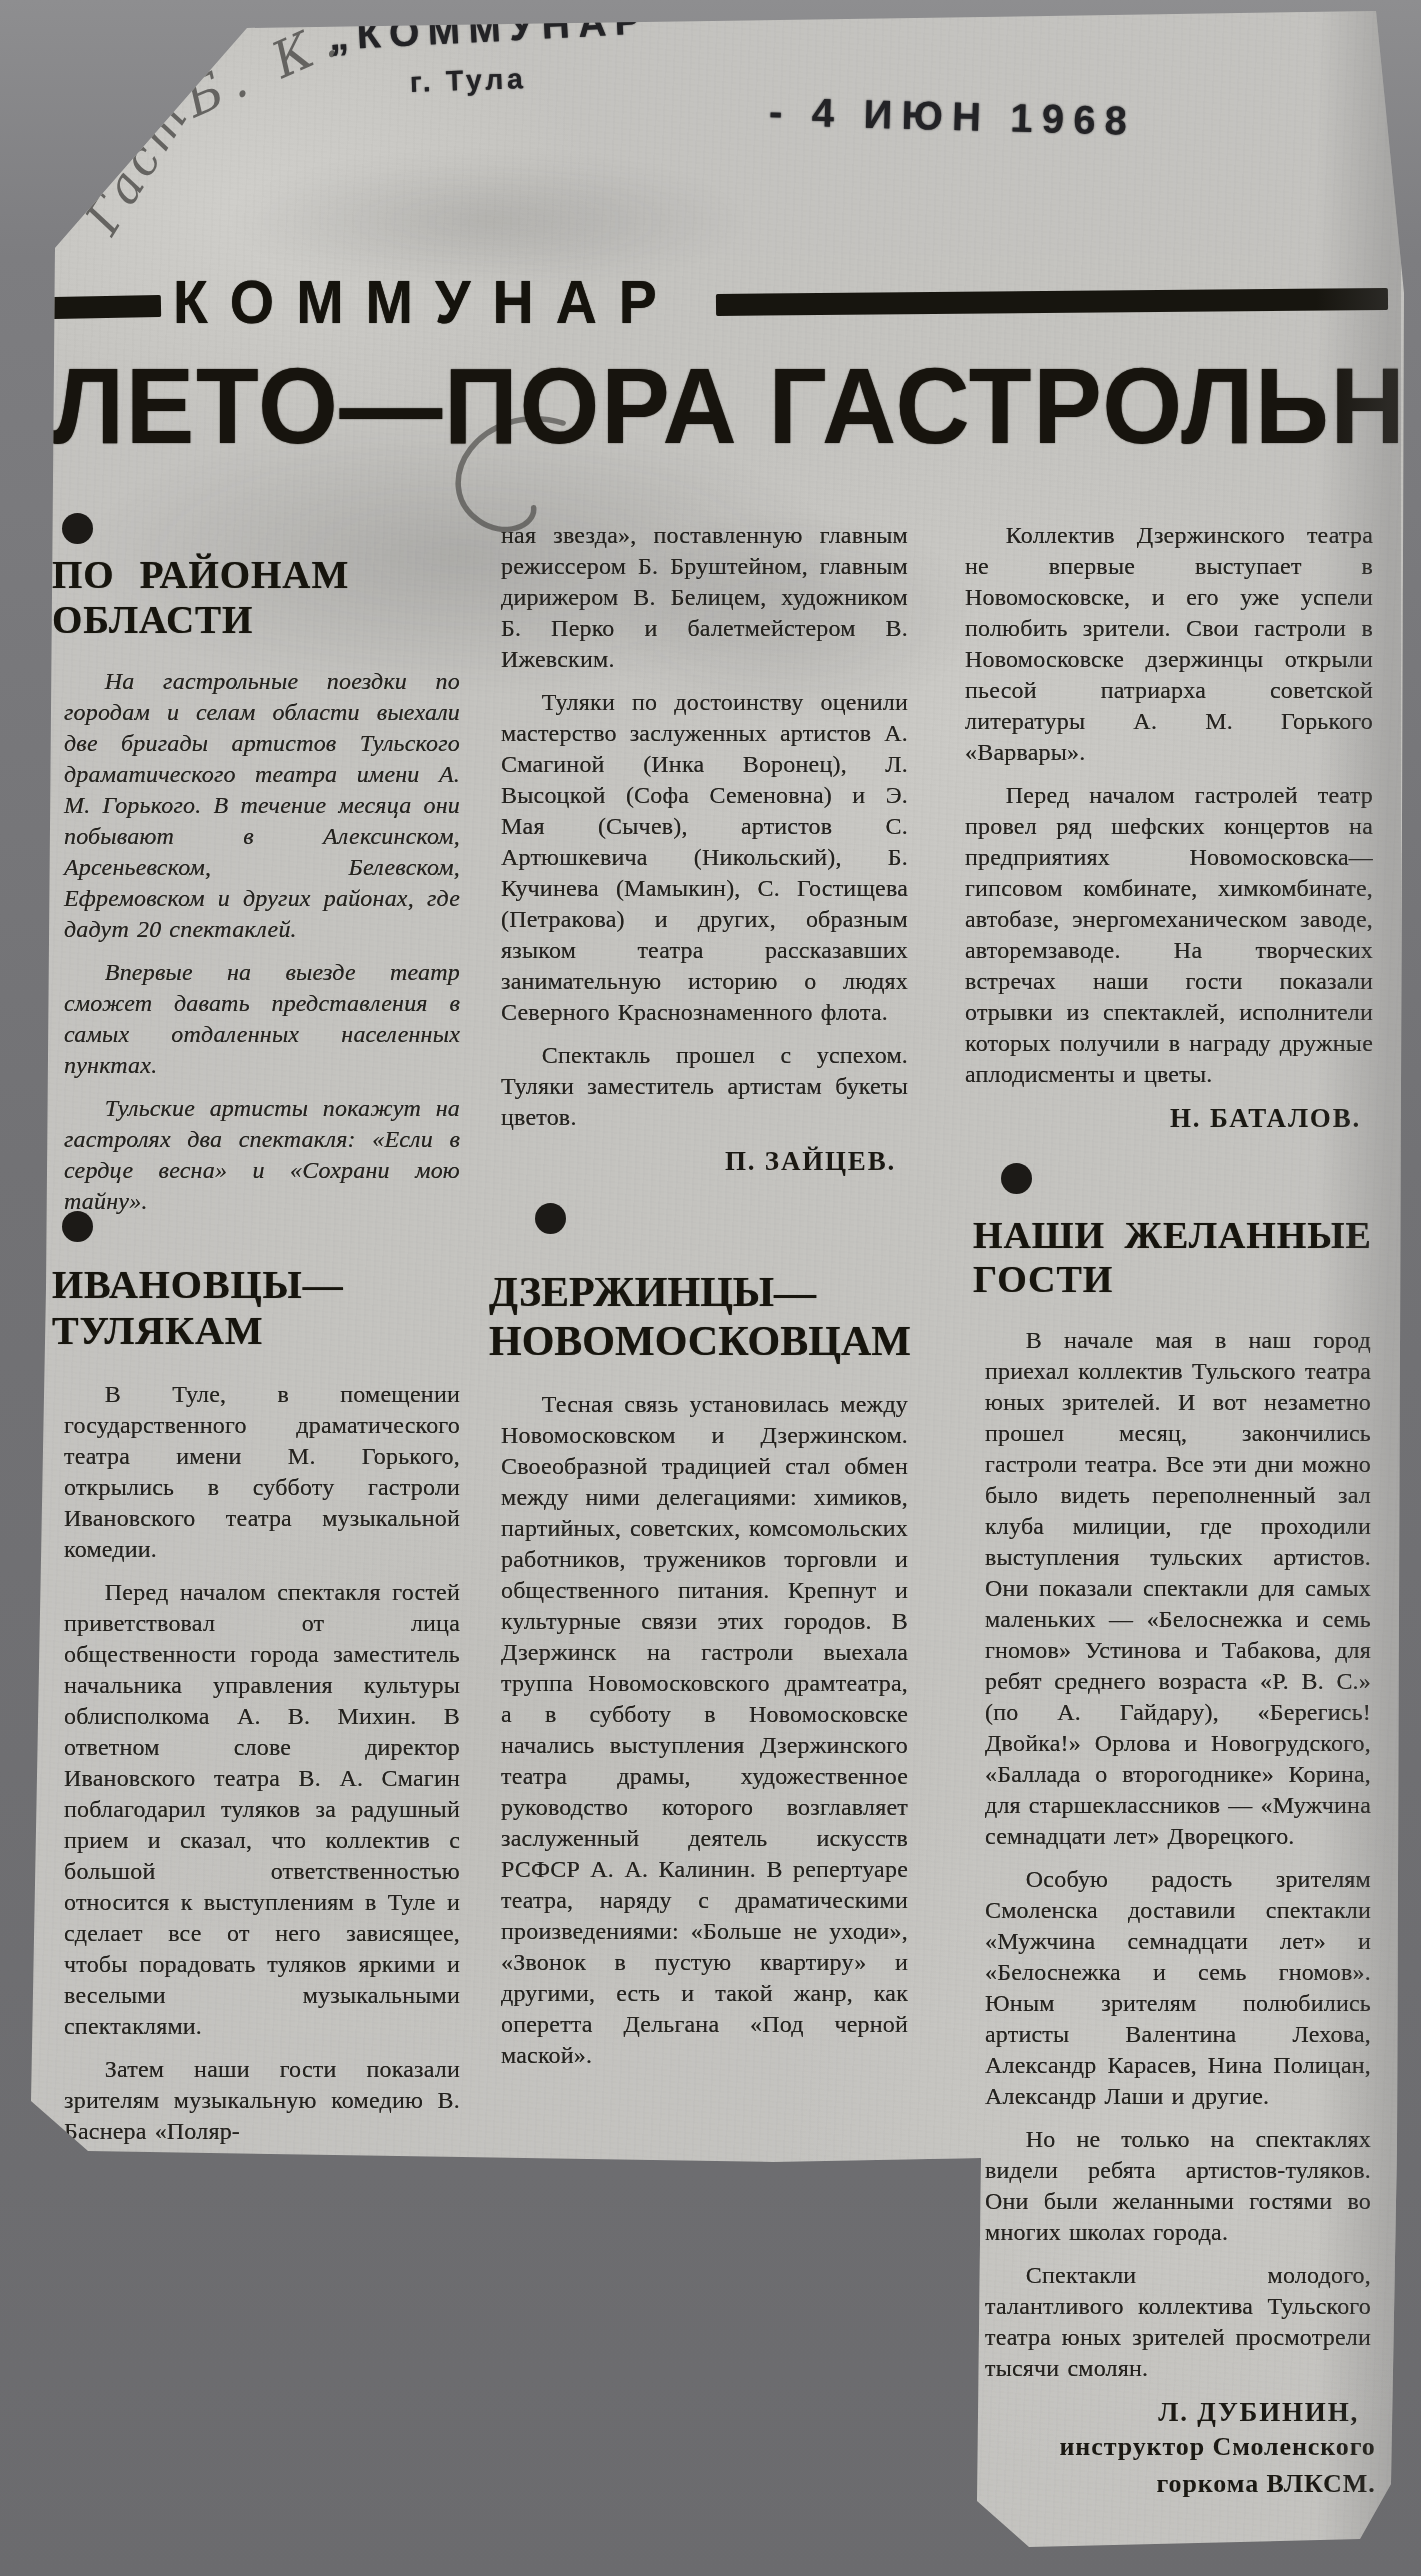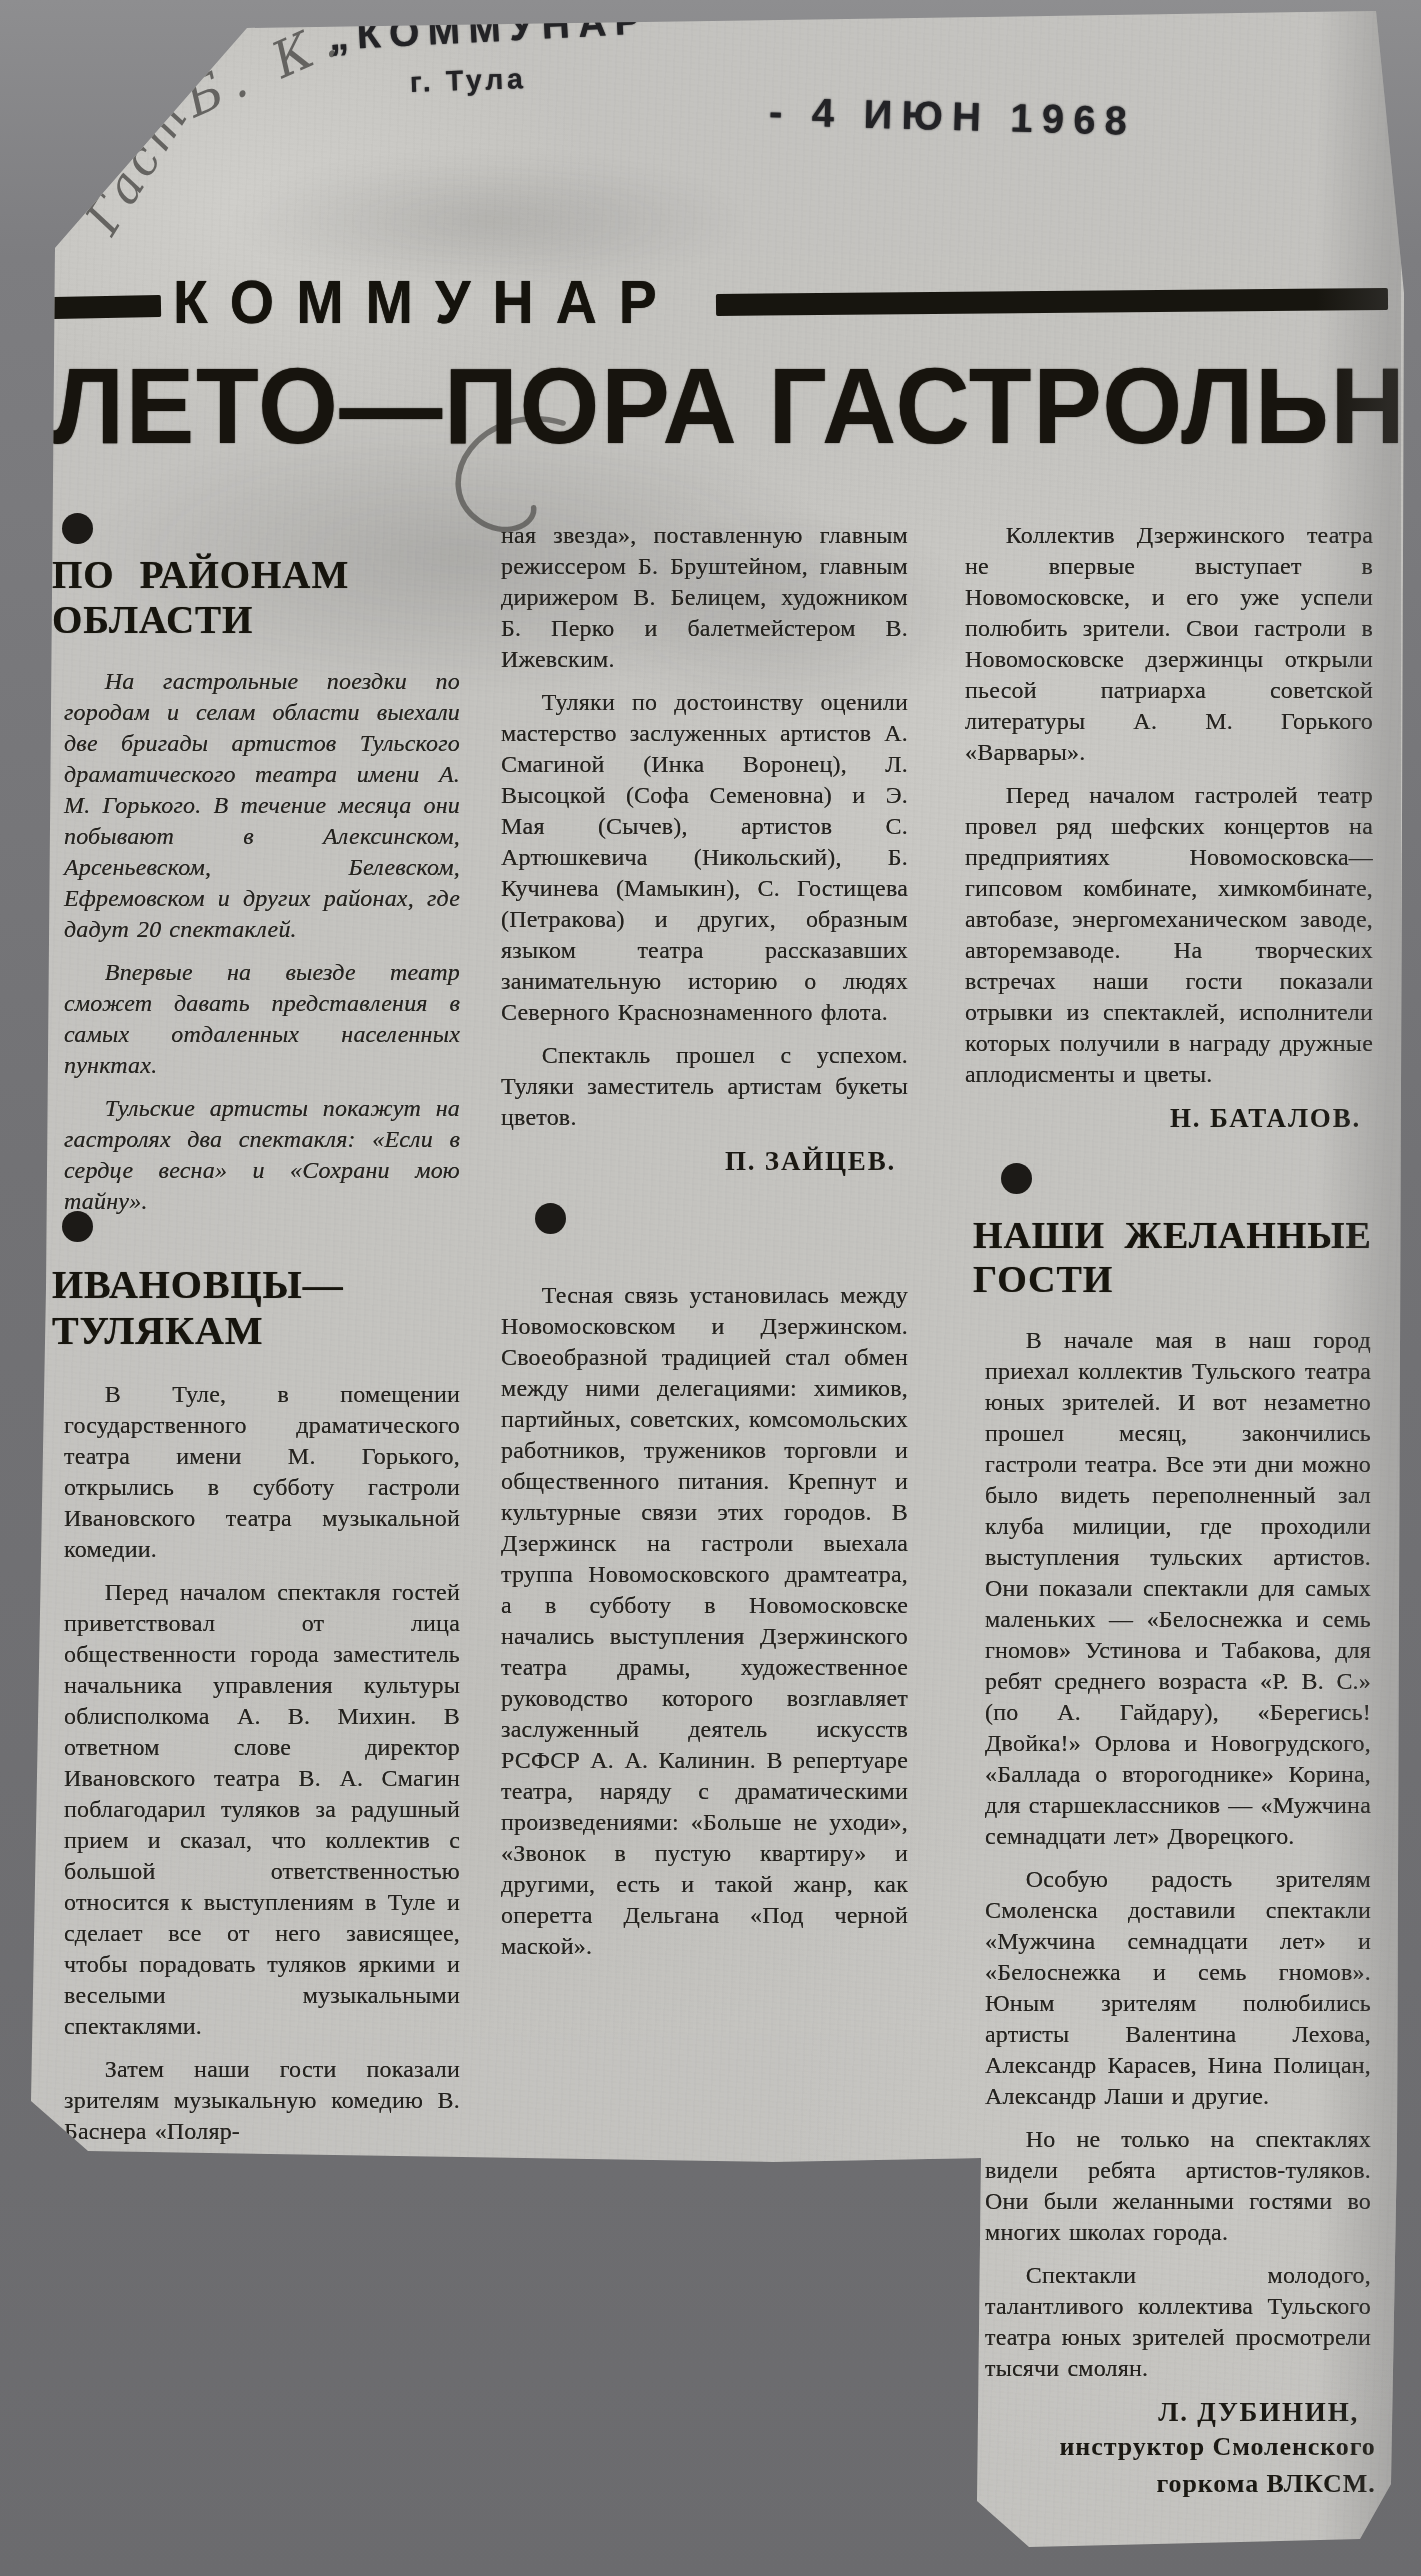--- a/index.html
+++ b/index.html
@@ -138,20 +138,24 @@
     <div class="block" id="c2top">
       <div class="body">
         <p>ная звезда», поставленную главным режиссером Б. Бруштейном, главным дирижером В. Белицем, художником Б. Перко и балетмейстером В. Ижевским.</p>
         <p class="ind">Туляки по достоинству оценили мастерство заслуженных артистов А. Смагиной (Инка Воронец), Л. Высоцкой (Софа Семеновна) и Э. Мая (Сычев), артистов С. Артюшкевича (Никольский), Б. Кучинева (Мамыкин), С. Гостищева (Петракова) и других, образным языком театра рассказавших занимательную историю о людях Северного Краснознаменного флота.</p>
         <p class="ind">Спектакль прошел с успехом. Туляки заместитель артистам букеты цветов.</p>
       </div>
       <div class="sig">П. ЗАЙЦЕВ.</div>
     </div>
 
     <div class="block" id="c2art">
+      <div class="art-title t3">
+        <div>ДЗЕРЖИНЦЫ—</div>
+        <div>НОВОМОСКОВЦАМ</div>
+      </div>
       <div class="body">
         <p class="ind">Тесная связь установилась между Новомосковском и Дзержинском. Своеобразной традицией стал обмен между ними делегациями: химиков, партийных, советских, комсомольских работников, тружеников торговли и общественного питания. Крепнут и культурные связи этих городов. В Дзержинск на гастроли выехала труппа Новомосковского драмтеатра, а в субботу в Новомосковске начались выступления Дзержинского театра драмы, художественное руководство которого возглавляет заслуженный деятель искусств РСФСР А. А. Калинин. В репертуаре театра, наряду с драматическими произведениями: «Больше не уходи», «Звонок в пустую квартиру» и другими, есть и такой жанр, как оперетта Дельгана «Под черной маской».</p>
       </div>
     </div>
 
     <div class="block" id="c3top">
       <div class="body">
         <p class="ind">Коллектив Дзержинского театра не впервые выступает в Новомосковске, и его уже успели полюбить зрители. Свои гастроли в Новомосковске дзержинцы открыли пьесой патриарха советской литературы А. М. Горького «Варвары».</p>
         <p class="ind">Перед началом гастролей театр провел ряд шефских концертов на предприятиях Новомосковска—гипсовом комбинате, химкомбинате, автобазе, энергомеханическом заводе, авторемзаводе. На творческих встречах наши гости показали отрывки из спектаклей, исполнители которых получили в награду дружные аплодисменты и цветы.</p>
       </div>

